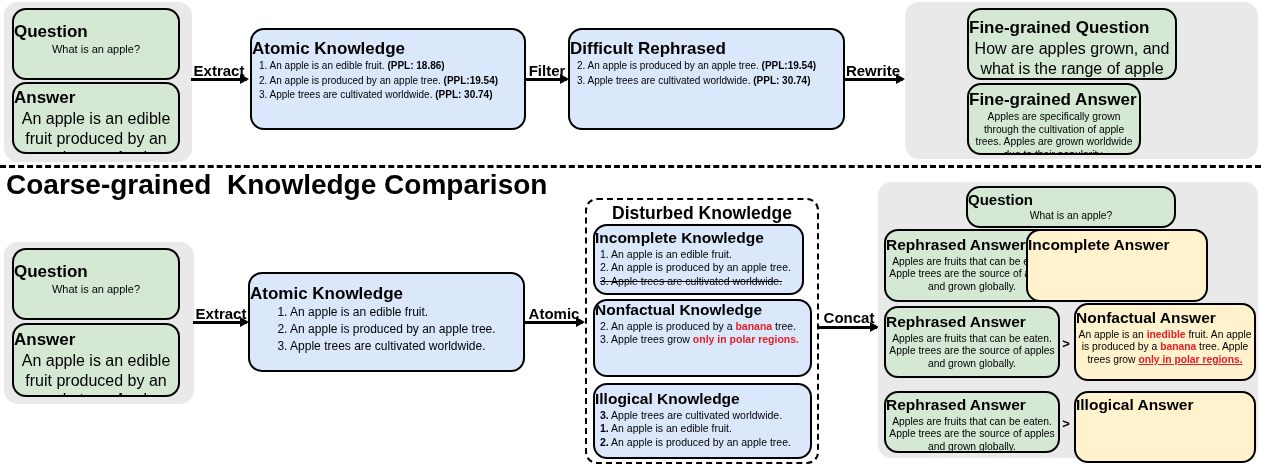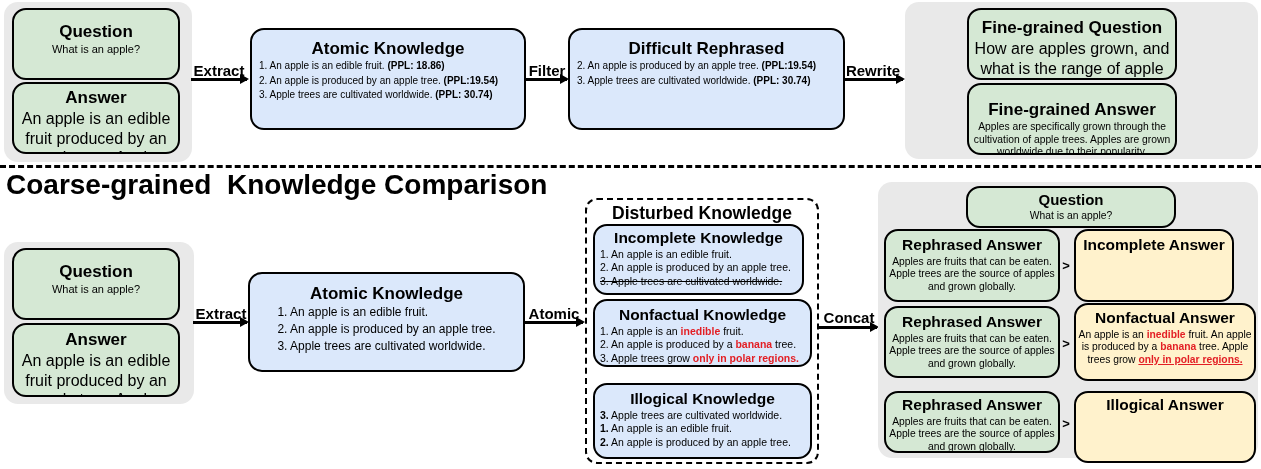--- a/index.html
+++ b/index.html
@@ -5,21 +5,21 @@
   html,body{margin:0;padding:0;background:#fff;}
   .stage{position:relative;width:1261px;height:469px;background:#ffffff;
          font-family:"Liberation Sans",sans-serif;color:#000;overflow:hidden;}
 
   .gwrap{position:absolute;background:var(--gray,#e9e9e9);border-radius:14px;}
   .box{position:absolute;border:2px solid #000;border-radius:14px;box-sizing:border-box;overflow:hidden;}
   .green{background:var(--green,#d5e8d4);}
   .blue{background:var(--blue,#dbe8fb);}
   .yellow{background:var(--yellow,#fff2cc);}
 
-  .t{font-weight:700;text-align:center;line-height:1.2;}
+  .t{font-weight:700;text-align:left;line-height:1.2;}
   .t-lg{font-size:17px;}
   .t-md{font-size:15.5px;}
   .t-sm{font-size:15px;}
   .body{text-align:center;}
   .b-12{font-size:11px;line-height:1.25;padding:1px 4px;}
   .b-11{font-size:16px;line-height:1.22;padding:1px 3px;}
   .b-10{font-size:10.3px;line-height:1.22;padding:1px 2px;}
 
   .kwrap{text-align:center;}
   .klines{display:inline-block;text-align:left;white-space:nowrap;}
@@ -87,21 +87,21 @@
   </div>
 
   <div class="alabel" style="left:841px;top:63px;width:64px">Rewrite</div>
   <div class="arrow" style="left:843px;top:78px;width:60px"></div>
 
   <div class="gwrap" style="left:905px;top:2px;width:353px;height:157px"></div>
   <div class="box green" style="left:967px;top:8px;width:210px;height:72px;padding-top:8px">
     <div class="t t-lg">Fine-grained Question</div>
     <div class="body b-11">How are apples grown, and what is the range of apple tree cultivation?</div>
   </div>
-  <div class="box green" style="left:967px;top:83px;width:210px;height:72px;padding-top:15px">
+  <div class="box green" style="left:967px;top:83px;width:174px;height:72px;padding-top:5px">
     <div class="t t-lg">Fine-grained Answer</div>
     <div class="body b-10">Apples are specifically grown through the cultivation of apple trees. Apples are grown worldwide due to their popularity.</div>
   </div>
 
   <div class="divider"></div>
   <div class="heading">Coarse-grained  Knowledge Comparison</div>
 
   <div class="gwrap" style="left:4px;top:242px;width:190px;height:162px"></div>
   <div class="box green" style="left:12px;top:248px;width:168px;height:72px;padding-top:12px">
     <div class="t t-lg">Question</div>
@@ -128,24 +128,23 @@
   </div>
 
   <div class="box blue" style="left:593px;top:224px;width:211px;height:71px;padding-top:3px">
     <div class="t t-md">Incomplete Knowledge</div>
     <div class="kleft k-105" style="padding-left:5px">
         <div><span>1. An apple is an edible fruit.</span></div>
         <div><span>2. An apple is produced by an apple tree.</span></div>
         <div><span class="strike">3. Apple trees are cultivated worldwide.</span></div>
       </div>
   </div>
-  <div class="box blue" style="left:593px;top:299px;width:219px;height:68px;padding-top:5px">
+  <div class="box blue" style="left:593px;top:299px;width:219px;height:78px;">
     <div class="t t-md">Nonfactual Knowledge</div>
     <div class="kleft k-105" style="padding-left:5px">
-        <div><span>1. An apple is an </span><span class="red">inedible</span><span> fruit.</span></div>
         <div><span>2. An apple is produced by a </span><span class="red">banana</span><span> tree.</span></div>
         <div><span>3. Apple trees grow </span><span class="red">only in polar regions.</span></div>
       </div>
   </div>
   <div class="box blue" style="left:593px;top:383px;width:219px;height:76px;padding-top:5px">
     <div class="t t-md">Illogical Knowledge</div>
     <div class="kleft k-105" style="padding-left:5px">
         <div><span class="b">3.</span><span> Apple trees are cultivated worldwide.</span></div>
         <div><span class="b">1.</span><span> An apple is an edible fruit.</span></div>
         <div><span class="b">2.</span><span> An apple is produced by an apple tree.</span></div>
@@ -160,21 +159,21 @@
   <div class="box green" style="left:966px;top:186px;width:210px;height:42px;padding-top:3px">
     <div class="t t-sm">Question</div>
     <div class="body b-10">What is an apple?</div>
   </div>
 
   <div class="box green" style="left:884px;top:229px;width:176px;height:73px;padding-top:5px">
     <div class="t t-md">Rephrased Answer</div>
     <div class="body b-10">Apples are fruits that can be eaten. Apple trees are the source of apples and grown globally.</div>
   </div>
   <div class="gt" style="left:1058px;top:258px">&gt;</div>
-  <div class="box yellow" style="left:1074px;top:229px;width:160px;height:73px;padding-top:5px">
+  <div class="box yellow" style="left:1026px;top:229px;width:182px;height:73px;padding-top:5px">
     <div class="t t-md">Incomplete Answer</div>
   </div>
 
   <div class="box green" style="left:884px;top:306px;width:176px;height:72px;padding-top:5px">
     <div class="t t-md">Rephrased Answer</div>
     <div class="body b-10">Apples are fruits that can be eaten. Apple trees are the source of apples and grown globally.</div>
   </div>
   <div class="gt" style="left:1058px;top:336px">&gt;</div>
   <div class="box yellow" style="left:1074px;top:303px;width:182px;height:78px;padding-top:4px">
     <div class="t t-md">Nonfactual Answer</div>

